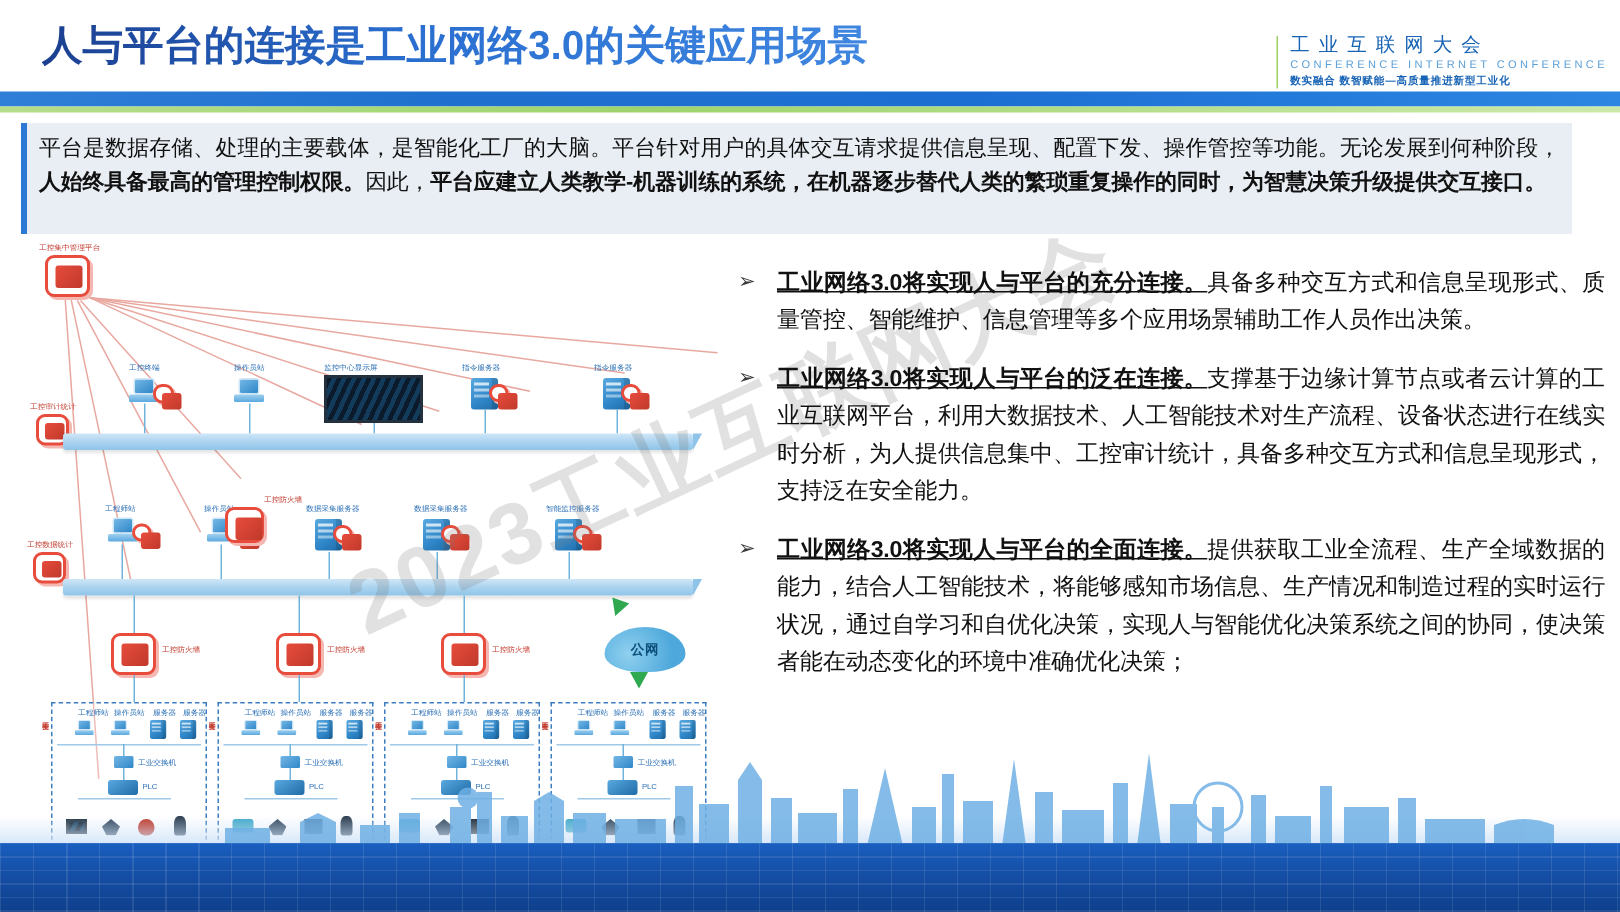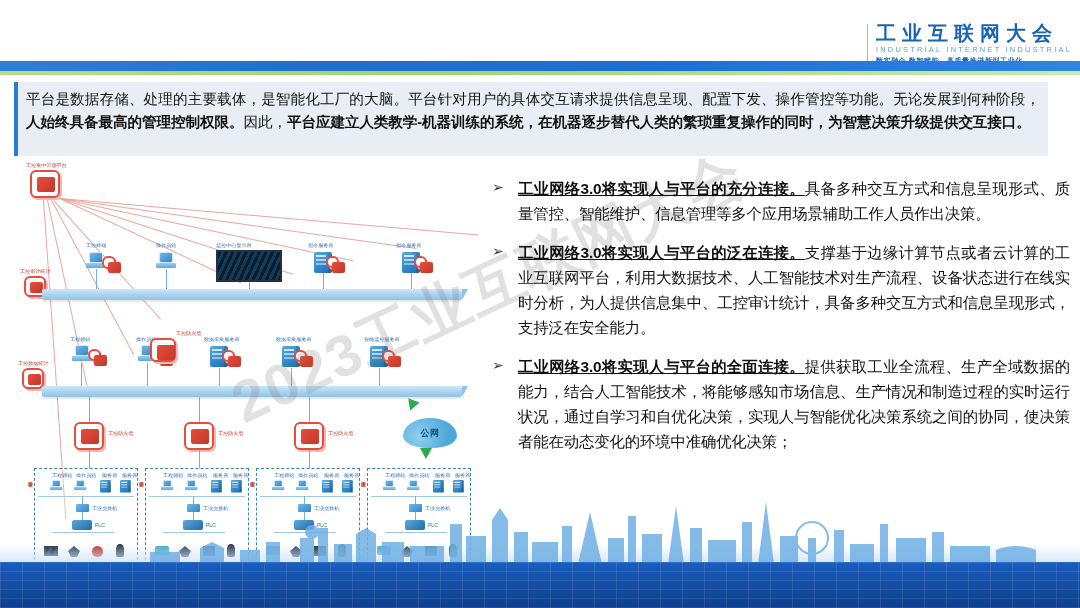--- a/index.html
+++ b/index.html
@@ -44,21 +44,21 @@
   .logo-year-sub {
     font-size: 4.2px; color: #7fb642; letter-spacing: .3px;
     margin-top: 3px; white-space: nowrap;
     transform: scale(1,0.95);
   }
   .logo-divider {
     width: 1px; background: #9fcf63; margin: 2px 8px 0 0; align-self: stretch;
   }
   .logo-right { padding-top: 1px; }
   .logo-cn {
-    font-size: 20px; font-weight: bold; color: #1763b5;
+    font-size: 13px; font-weight: normal; color: #1763b5;
     letter-spacing: 6px; line-height: 1.05; white-space: nowrap;
   }
   .logo-en {
     font-size: 7.4px; color: #5a9ed6; letter-spacing: 2.25px;
     margin-top: 1px; white-space: nowrap;
   }
   .logo-slogan {
     font-size: 7px; color: #1763b5; letter-spacing: .6px;
     margin-top: 2px; white-space: nowrap; font-weight: bold;
   }
@@ -217,26 +217,27 @@
   .footer-fade {
     position:absolute; left:0; bottom:46px; width:1080px; height:18px;
     background: linear-gradient(180deg, rgba(255,255,255,0) 0%, rgba(210,228,248,.85) 100%);
   }
 </style>
 </head>
 <body>
 
 <div class="slide">
 
+  <div class="title">人与平台的连接是工业网络3.0的关键应用场景</div>
 
   <div class="conf-logo">
     <div class="logo-divider"></div>
     <div class="logo-right">
       <div class="logo-cn">工业互联网大会</div>
-      <div class="logo-en">INDUSTRIAL INTERNET INDUSTRIAL</div>
+      <div class="logo-en">CONFERENCE INTERNET CONFERENCE</div>
       <div class="logo-slogan">数实融合 数智赋能—高质量推进新型工业化</div>
     </div>
   </div>
 
   <div class="header-bar"></div>
   <div class="header-bar-green"></div>
 
   <div class="intro">
     <p><span>平台是数据存储、处理的主要载体，是智能化工厂的大脑。平台针对用户的具体交互请求提供信息呈现、配置下发、操作管控等功能。无论发展到何种阶段，</span><b>人始终具备最高的管理控制权限。</b><span>因此，</span><b>平台应建立人类教学-机器训练的系统，在机器逐步替代人类的繁琐重复操作的同时，为智慧决策升级提供交互接口。</b></p>
   </div>

